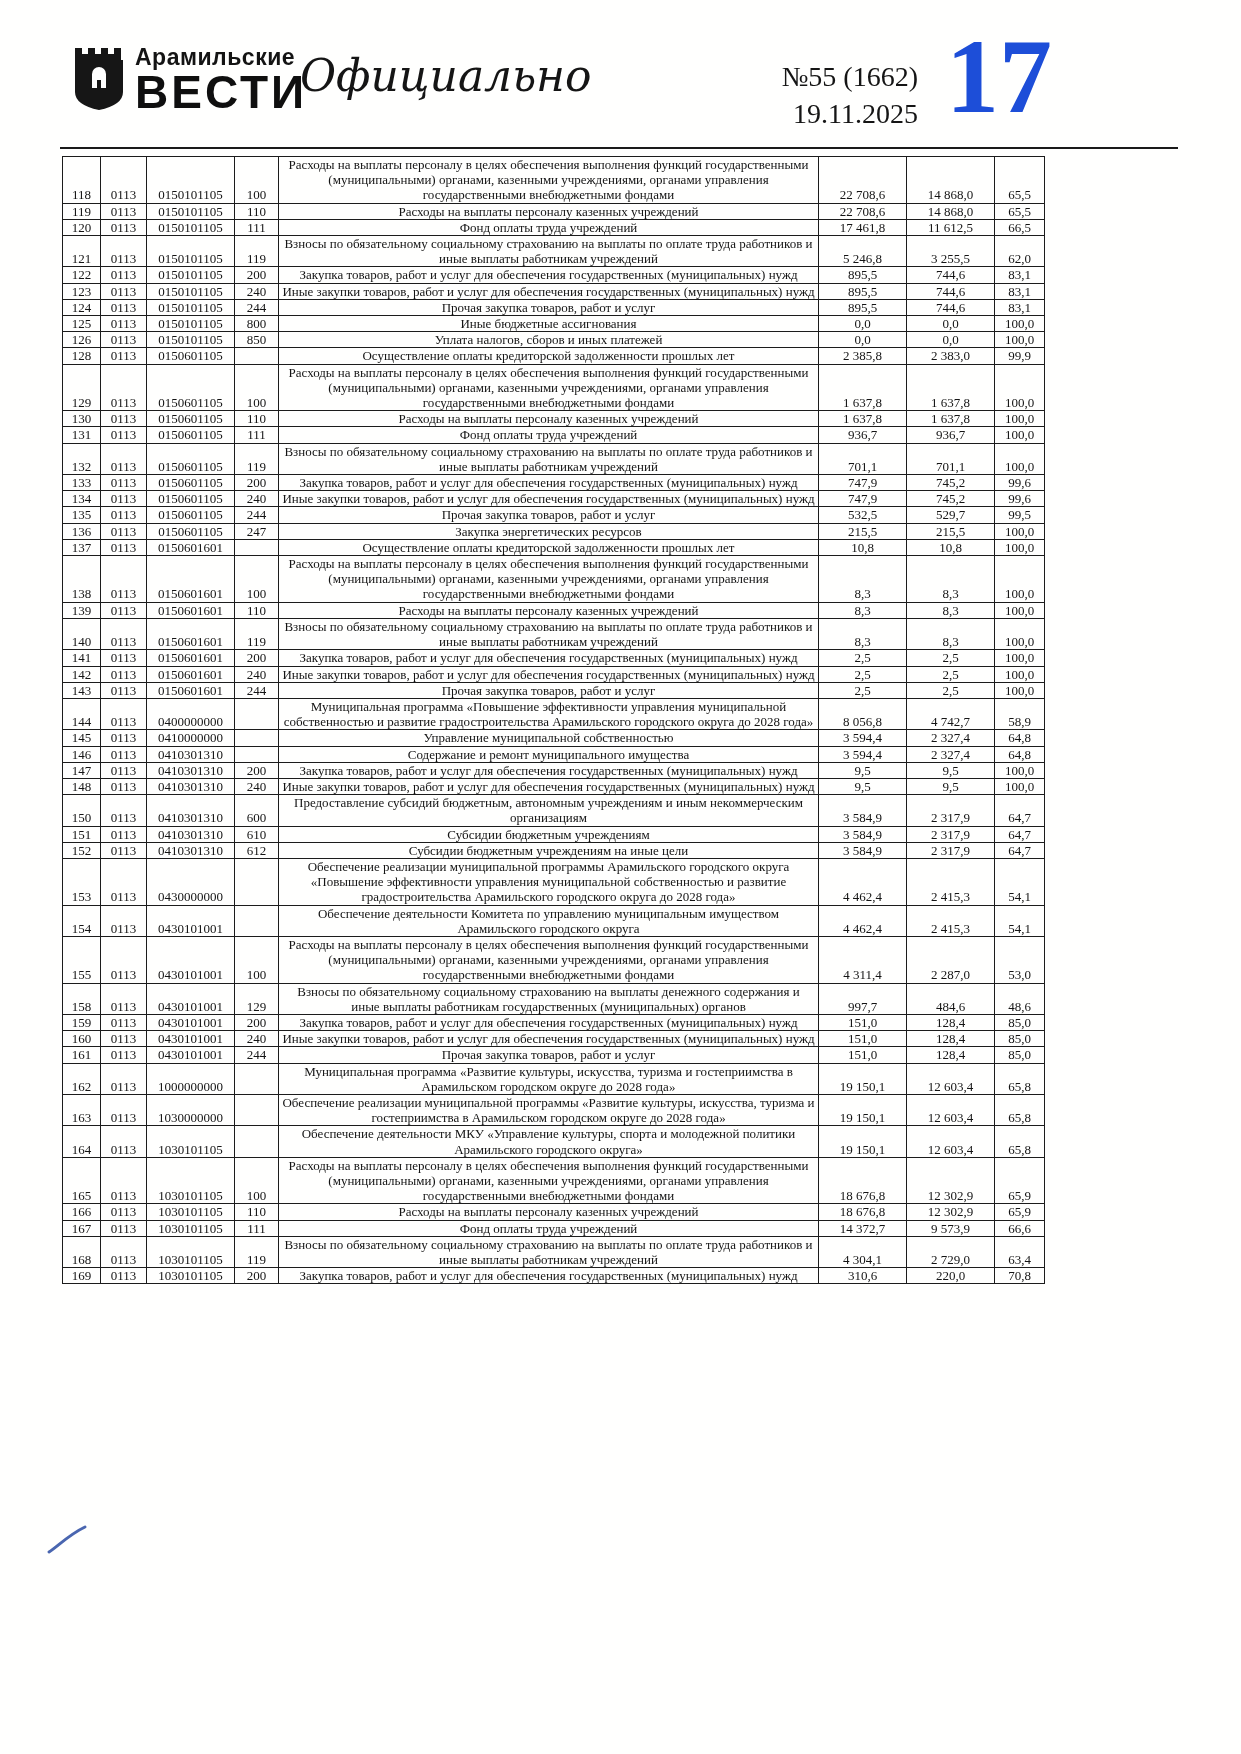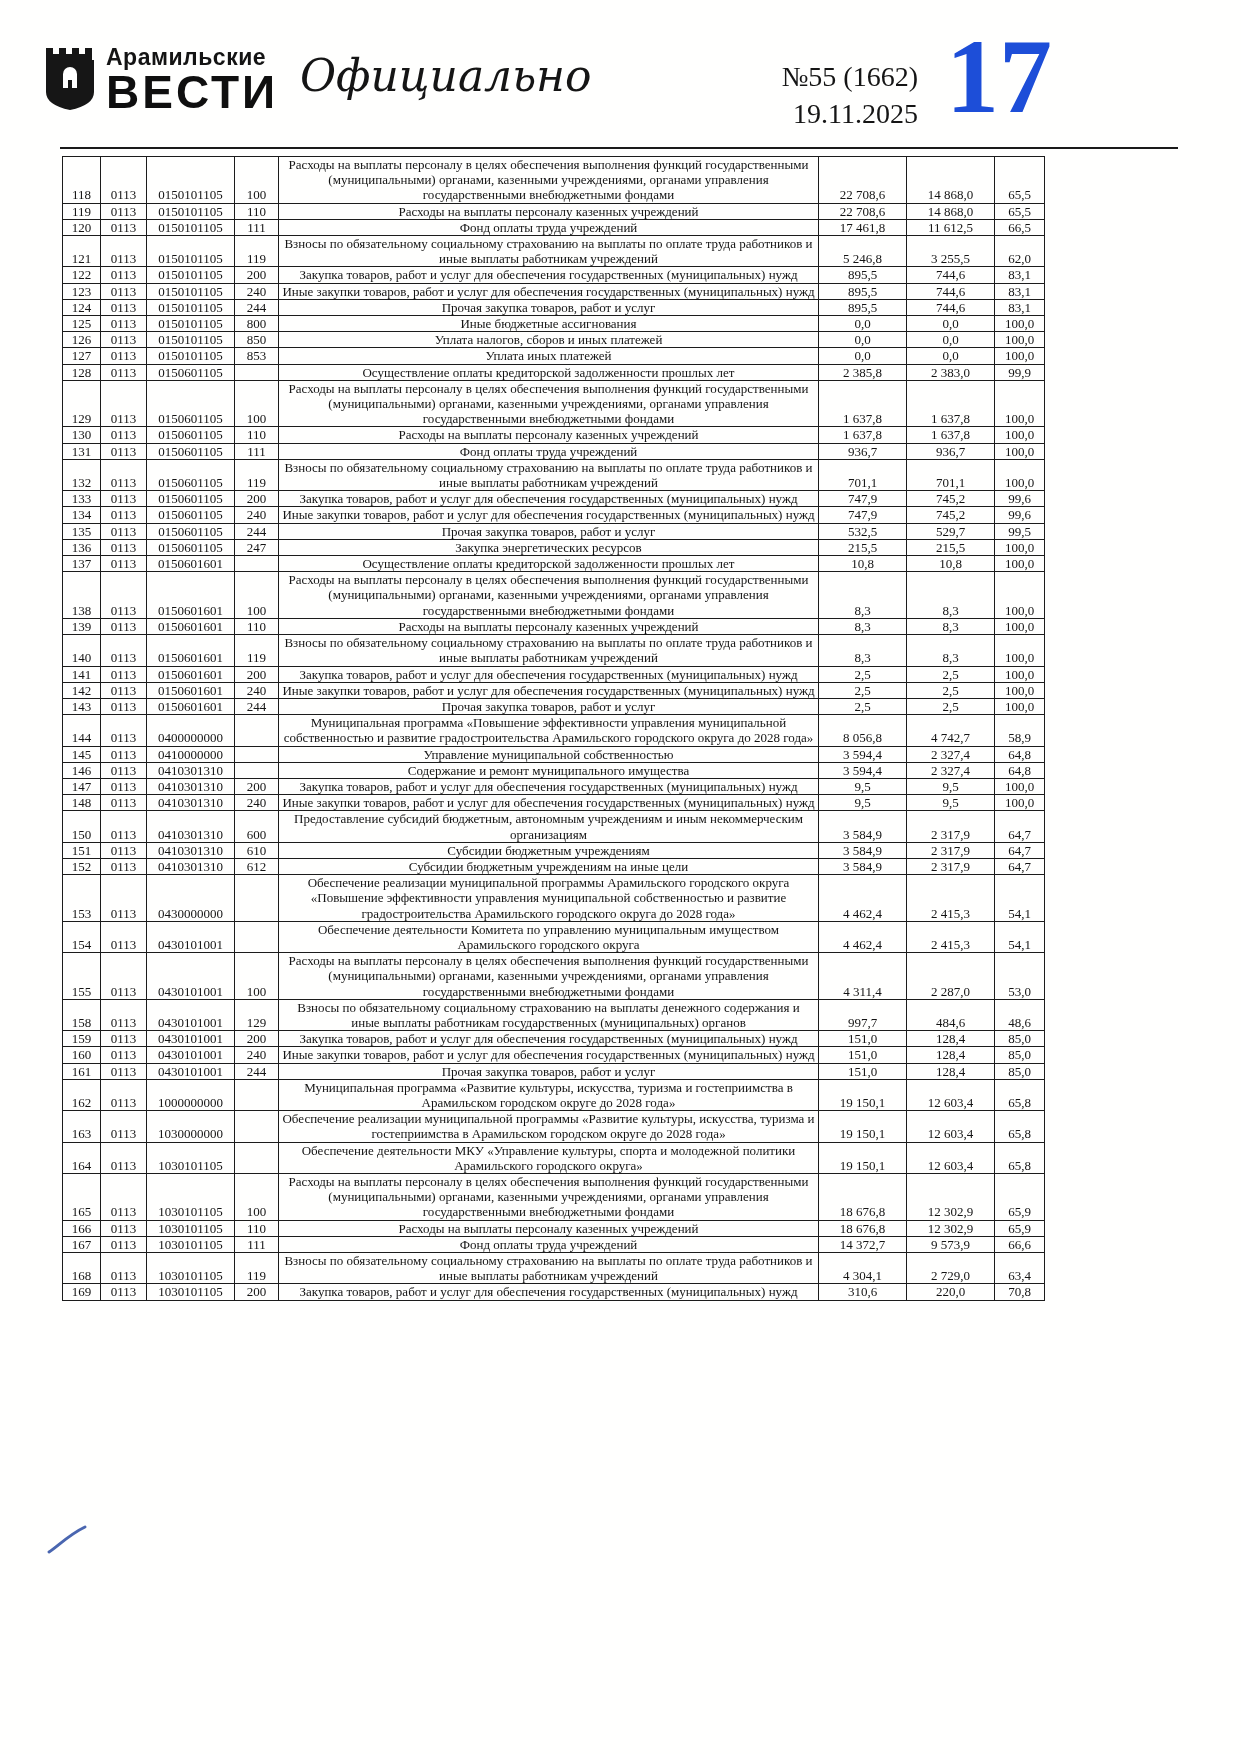--- a/index.html
+++ b/index.html
@@ -1,20 +1,20 @@
 <!DOCTYPE html>
 <html><head>
 <meta charset="utf-8">
 <style>
   html,body{margin:0;padding:0;background:#ffffff;}
   .page{position:relative;width:1241px;height:1754px;background:#fffffe;overflow:hidden;
         font-family:"Liberation Serif",serif;color:#141414;}
 
   
-  .masthead{position:absolute;left:44px;top:44px;display:flex;gap:10px;align-items:flex-start;}
+  .masthead{position:absolute;left:73px;top:44px;display:flex;gap:10px;align-items:flex-start;}
   .emblem{width:52px;height:68px;flex:0 0 auto;}
   .masthead-text{display:flex;flex-direction:column;}
   .masthead-line1{font-family:"Liberation Sans",sans-serif;font-weight:700;font-size:23px;
                   letter-spacing:.5px;color:#141414;}
   .masthead-line2{font-family:Liberation Sans, sans-serif;font-weight:700;font-size:46px;
                   letter-spacing:3px;line-height:1.0;color:#0f0f0f;margin-top:-2px;}
   .section-title{position:absolute;left:300px;top:50px;font-family:"DejaVu Serif",serif;
                  font-style:italic;font-size:44px;color:#151515;}
   .issue-info{position:absolute;left:740px;top:58px;width:178px;text-align:right;
               font-size:28px;line-height:37px;color:#151515;}
@@ -169,30 +169,20 @@
     <td class="nowrap">126</td>
     <td class="nowrap">0113</td>
     <td class="nowrap">0150101105</td>
     <td class="nowrap">850</td>
     <td>Уплата налогов, сборов и иных платежей</td>
     <td class="nowrap">0,0</td>
     <td class="nowrap">0,0</td>
     <td class="nowrap">100,0</td>
   </tr>
 
-  <tr>
-    <td class="nowrap">127</td>
-    <td class="nowrap">0113</td>
-    <td class="nowrap">0150101105</td>
-    <td class="nowrap">853</td>
-    <td>Уплата иных платежей</td>
-    <td class="nowrap">0,0</td>
-    <td class="nowrap">0,0</td>
-    <td class="nowrap">100,0</td>
-  </tr>
 
   <tr>
     <td class="nowrap">128</td>
     <td class="nowrap">0113</td>
     <td class="nowrap">0150601105</td>
     <td class="nowrap"></td>
     <td>Осуществление оплаты кредиторской задолженности прошлых лет</td>
     <td class="nowrap">2 385,8</td>
     <td class="nowrap">2 383,0</td>
     <td class="nowrap">99,9</td>

